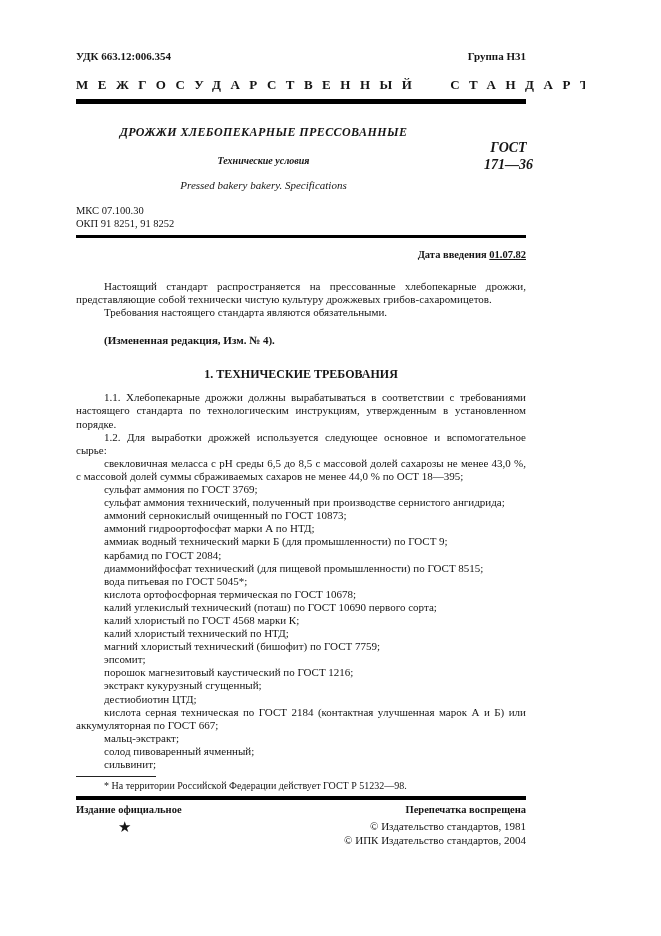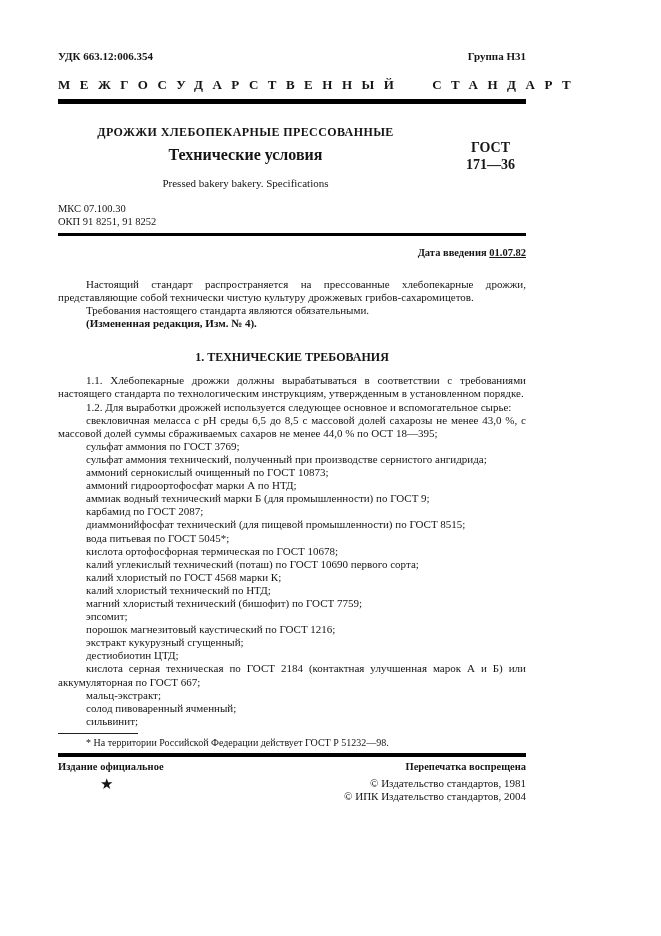--- a/index.html
+++ b/index.html
@@ -4,46 +4,46 @@
 <style>
   html,body { margin:0; padding:0; background:#ffffff; }
   body {
     width:661px; height:936px;
     color:#151515;
     font-family:"Liberation Serif","DejaVu Serif",serif;
   }
   .page {
     box-sizing:border-box;
     width:585px; height:936px;
-    padding:50px 59px 0 58px;
+    padding:50px 59px 0 76px;
     overflow:hidden;
     background:#ffffff;
   }
   .topline { display:flex; justify-content:space-between; font-weight:bold; font-size:11px; }
   .std-name {
     margin-top:15px; font-weight:bold; font-size:13px;
     letter-spacing:9.5px; word-spacing:16px;
     white-space:nowrap; text-align:left;
   }
   .bar { background:#000000; }
   .bar-thick { height:5px; margin-top:6px; }
   .bar-mid { height:3px; margin-top:5px; }
   .bar-footer { height:4px; margin-top:4px; }
-  .title-block { display:flex; margin-top:21px; }
+  .title-block { display:flex; margin-top:21px;font-style:italic; }
   .title-left { flex:0 0 375px; text-align:center; }
   .doc-title { font-weight:bold; font-size:12px; letter-spacing:0.4px; }
-  .doc-subtitle { font-weight:bold; font-size:16px; margin-top:6px; }
+  .doc-subtitle { font-weight:bold; font-size:10px; margin-top:15px; }
   .doc-subtitle-en { font-size:11px; margin-top:13px; }
   .gost-box { flex:0 0 115px; text-align:center; font-weight:bold; font-size:14px; line-height:17px; margin-top:14px; }
   .codes { margin-top:14px; font-size:10.5px; line-height:12.5px; }
   .date-line { text-align:right; font-weight:bold; font-size:10.5px; margin-top:11px; }
   .date-val { text-decoration:underline; }
   .body-text { margin-top:20px; }
   p.para { margin:0; font-size:11px; line-height:13.1px; text-align:justify; text-indent:28px; }
-  p.bold { font-weight:bold; }
+  p.bold { font-weight:bold;margin-top:15px; }
   h2.sec { font-size:12px; text-align:center; margin:20px 0 9px; font-weight:bold; }
   .footnote-sep { width:80px; border-top:1px solid #222222; margin-top:5px; }
   .footnote { font-size:10px; line-height:12px; margin:3px 0 0; text-indent:28px; text-align:left; }
   .footer-row { display:flex; justify-content:space-between; font-weight:bold; font-size:10.5px; margin-top:4px; }
   .bottom { display:flex; justify-content:space-between; align-items:flex-start; margin-top:5px; }
   .star { margin-left:42px; font-size:15px; line-height:15px; }
   .copyright { text-align:right; font-size:11px; line-height:13.5px; }
 </style>
 </head>
 <body>
@@ -93,21 +93,21 @@
     <p class="para">1.1. Хлебопекарные дрожжи должны вырабатываться в соответствии с требованиями настоящего стандарта по технологическим инструкциям, утвержденным в установленном порядке.</p>
     <p class="para">1.2. Для выработки дрожжей используется следующее основное и вспомогательное сырье:</p>
 
     <div>
         <p class="para">свекловичная меласса с рН среды 6,5 до 8,5 с массовой долей сахарозы не менее 43,0 %, с массовой долей суммы сбраживаемых сахаров не менее 44,0 % по ОСТ 18—395;</p>
         <p class="para">сульфат аммония по ГОСТ 3769;</p>
         <p class="para">сульфат аммония технический, полученный при производстве сернистого ангидрида;</p>
         <p class="para">аммоний сернокислый очищенный по ГОСТ 10873;</p>
         <p class="para">аммоний гидроортофосфат марки А по НТД;</p>
         <p class="para">аммиак водный технический марки Б (для промышленности) по ГОСТ 9;</p>
-        <p class="para">карбамид по ГОСТ 2087;</p>
+        <p class="para">карбамид по ГОСТ 2084;</p>
         <p class="para">диаммонийфосфат технический (для пищевой промышленности) по ГОСТ 8515;</p>
         <p class="para">вода питьевая по ГОСТ 5045*;</p>
         <p class="para">кислота ортофосфорная термическая по ГОСТ 10678;</p>
         <p class="para">калий углекислый технический (поташ) по ГОСТ 10690 первого сорта;</p>
         <p class="para">калий хлористый по ГОСТ 4568 марки К;</p>
         <p class="para">калий хлористый технический по НТД;</p>
         <p class="para">магний хлористый технический (бишофит) по ГОСТ 7759;</p>
         <p class="para">эпсомит;</p>
         <p class="para">порошок магнезитовый каустический по ГОСТ 1216;</p>
         <p class="para">экстракт кукурузный сгущенный;</p>

